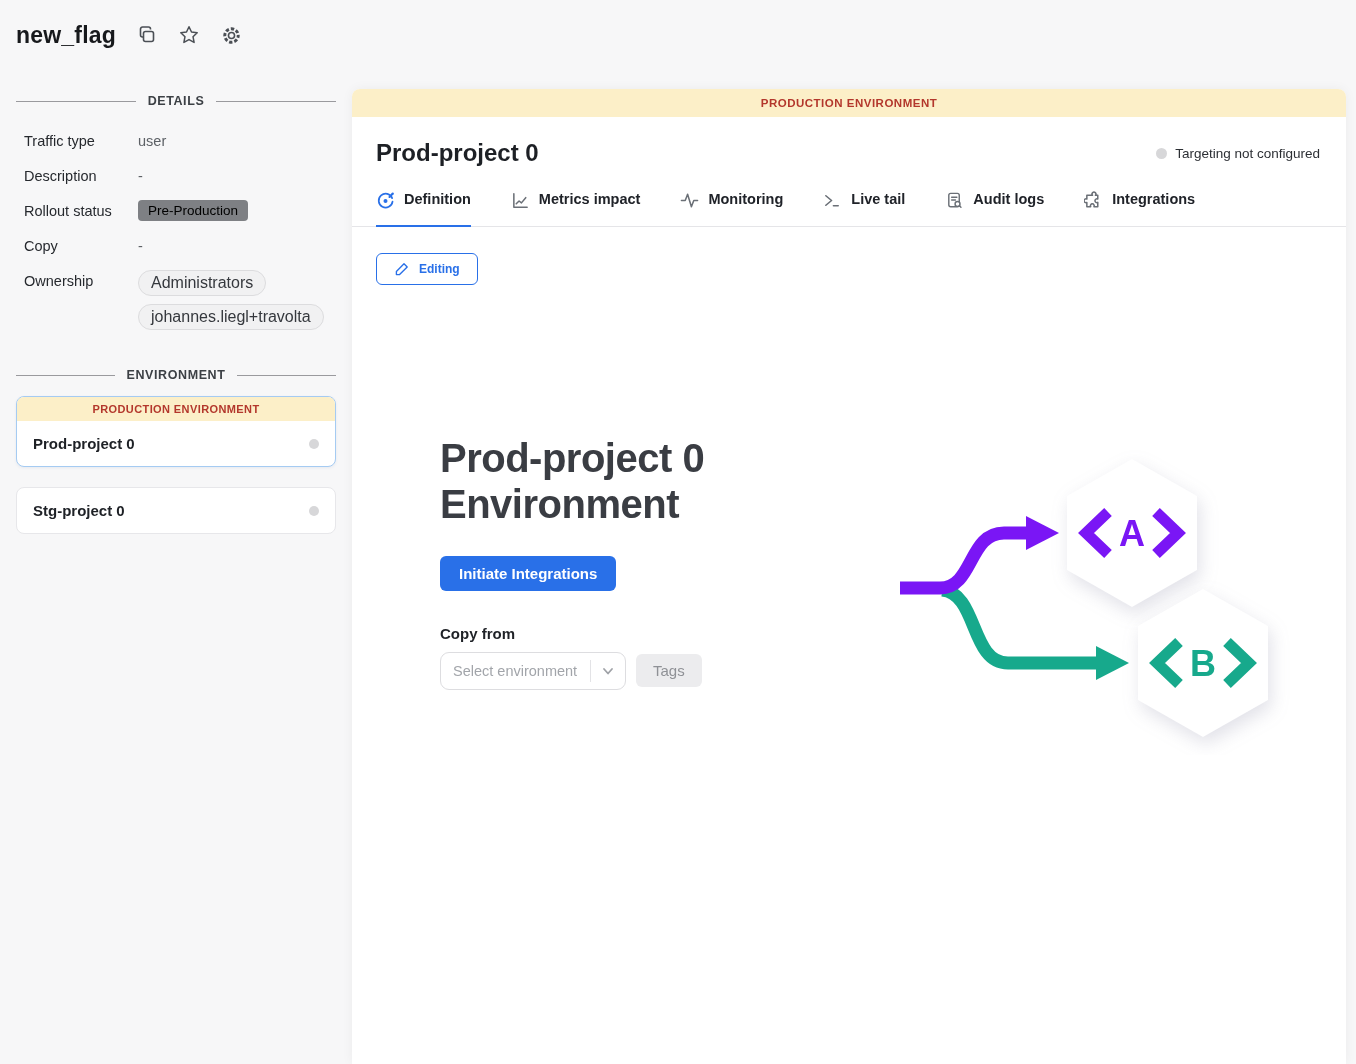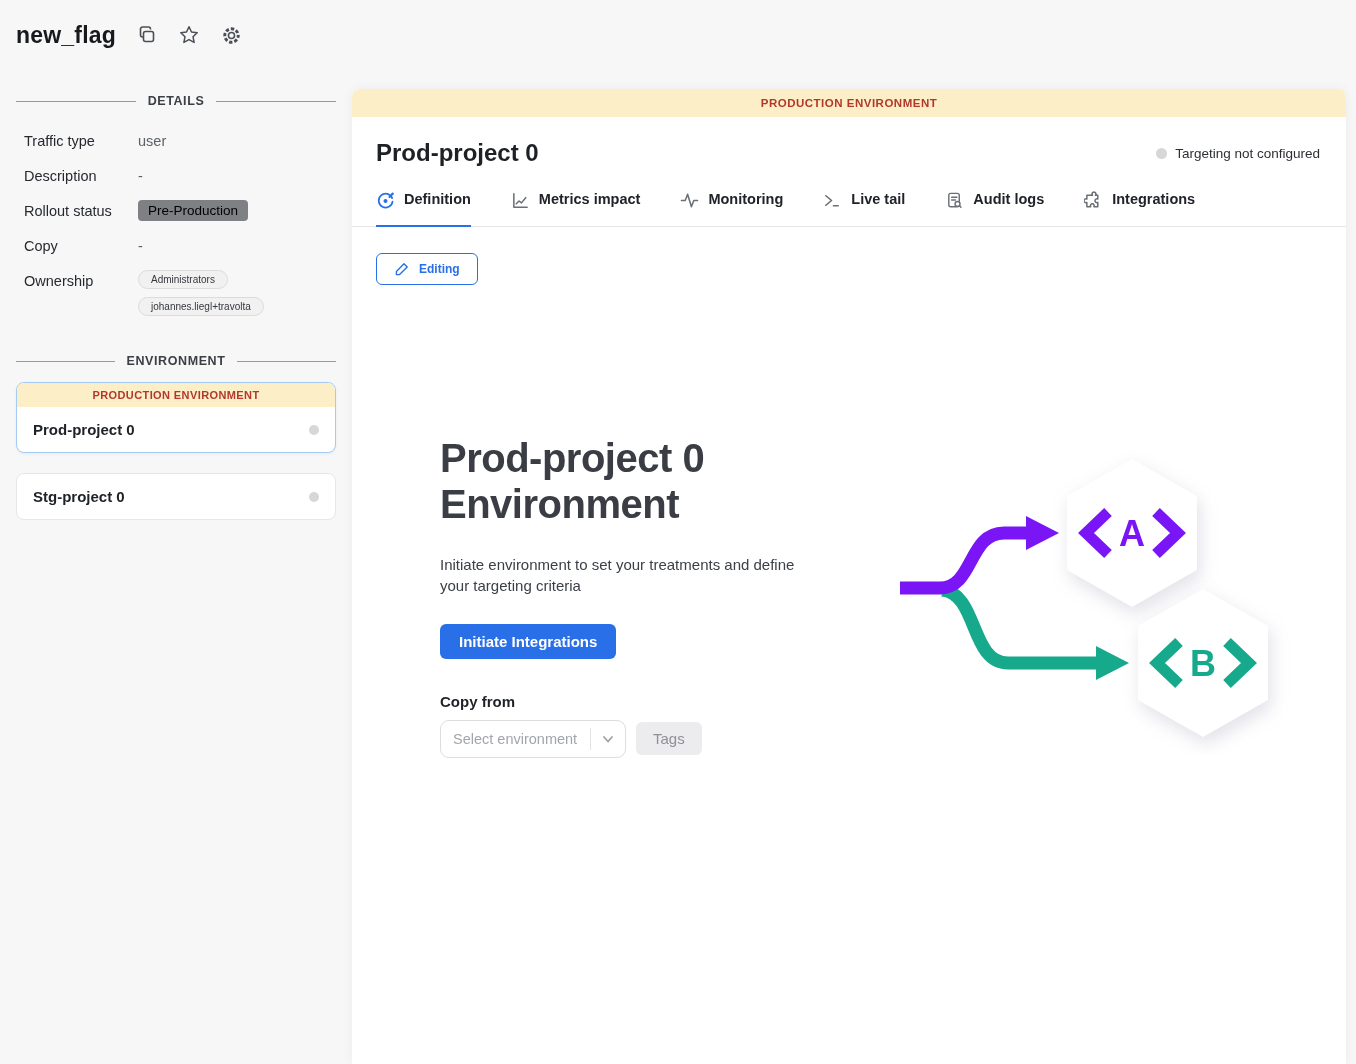--- a/index.html
+++ b/index.html
@@ -45,21 +45,21 @@
   .details-grid .val { color: #5d6166; line-height: 22px; }
   .rollout-badge {
     display: inline-block;
     background: #7e8084; color: #000000;
     font-size: 13.5px; padding: 3px 10px; border-radius: 4px;
   }
   .pill-stack { display: flex; flex-direction: column; align-items: flex-start; gap: 8px; }
   .owner-pill {
     display: inline-block;
     background: #f1f1f2; border: 1px solid #dcdcde;
-    color: #35383d; font-size: 10px;
+    color: #35383d; font-size: 16px;
     padding: 3px 12px; border-radius: 999px;
   }
   .env-section-header { margin-top: 38px; }
   .env-card {
     margin: 14px 16px 0 16px;
     background: #ffffff;
     border: 1px solid #e7e7ea;
     border-radius: 8px;
     overflow: hidden;
     cursor: pointer;
@@ -354,21 +354,20 @@
             <path d="M12.5 3.5 l4 4 L7 17 H3 v-4 z"></path>
           </svg>
         </span>
         <span>Editing</span>
       </button>
     </div>
 
     <section class="hero">
       <div class="hero-left">
         <h2 class="hero-title">Prod-project 0 Environment</h2>
-        <p class="hero-desc">Initiate environment to set your treatments and define your targeting criteria</p>
         <button class="initiate-btn">Initiate Integrations</button>
         <div class="copy-from-label">Copy from</div>
         <div class="copy-row">
           <div class="select-control">
             <span class="select-placeholder">Select environment</span>
             <span class="select-divider"></span>
             <span class="select-chevron">
               <svg width="14" height="14" viewBox="0 0 14 14" fill="none" stroke="currentColor" stroke-width="1.8" stroke-linecap="round" stroke-linejoin="round">
                 <polyline points="3,5 7,9.5 11,5"></polyline>
               </svg>

